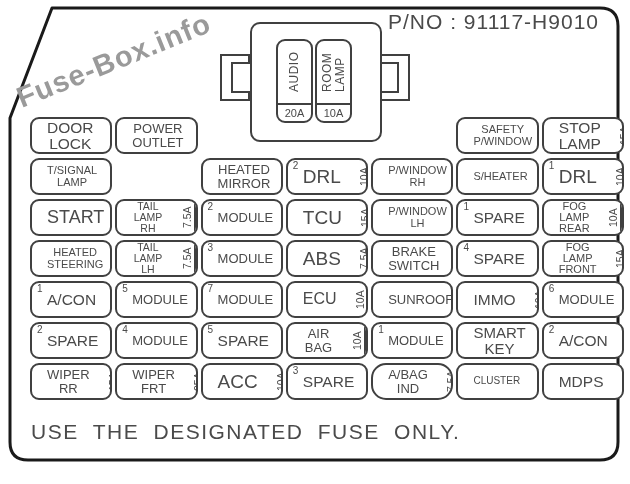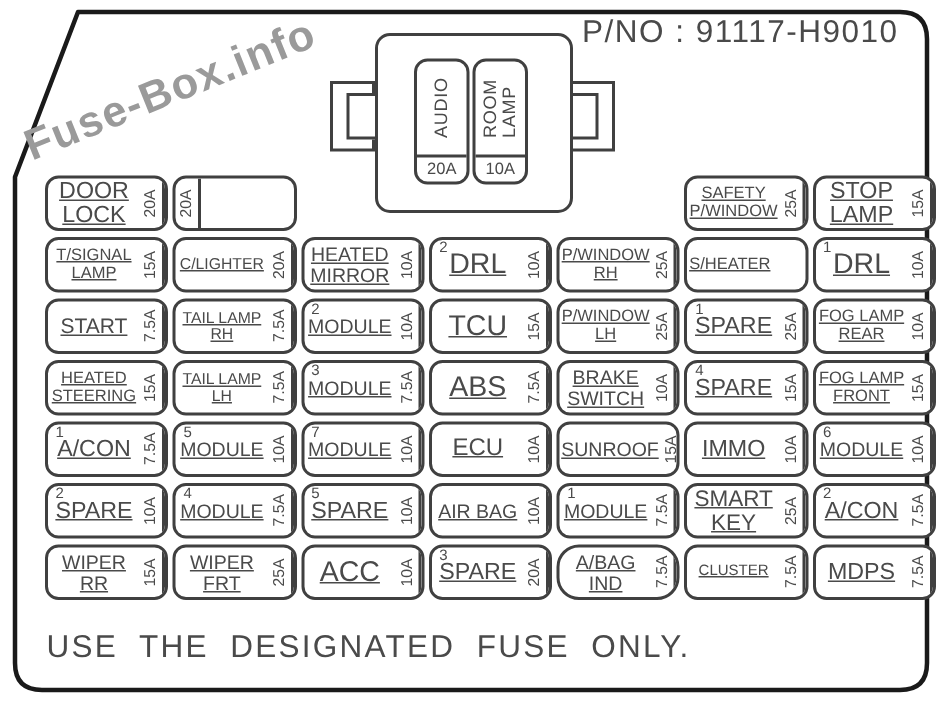--- a/index.html
+++ b/index.html
@@ -32,21 +32,21 @@
   .ramp{height:16px;border-top:2px solid var(--line);display:flex;align-items:center;
         justify-content:center;font-size:11px;}
   
   #fuse-grid{position:absolute;left:30px;top:117px;width:594px;display:grid;
              grid-template-columns:repeat(7,1fr);grid-auto-rows:37px;
              column-gap:3px;row-gap:4px;}
   .fuse{position:relative;display:flex;border:2px solid var(--line);
         border-radius:9px;background:#fff;overflow:hidden;}
   .flabel{flex:1;display:flex;align-items:center;justify-content:center;
           text-align:center;white-space:pre-line;line-height:1.02;
-          color:var(--text);padding:0 1px;text-decoration:underline;}
+          color:var(--text);padding:0 15px;}
   .famp{width:15px;border-left:2px solid var(--line);display:flex;align-items:center;
         justify-content:center;font-size:10.5px;color:var(--text);}
   .fnum{position:absolute;top:0px;left:5px;font-size:10px;color:var(--text);}
   #footer-note{position:absolute;left:31px;top:420px;font-size:21px;
                letter-spacing:1.5px;word-spacing:7px;white-space:nowrap;
                color:var(--text);}
 </style>
 </head>
 <body>
 
@@ -77,41 +77,39 @@
     </div>
   </div>
 
   <div id="fuse-grid">
       <div class="fuse" style="grid-area: 1 / 1;">
         <div class="flabel" style="font-size: 15.5px;">DOOR
 LOCK</div>
         <div class="famp vtext">20A</div>
       </div>
       <div class="fuse" style="grid-area: 1 / 2;">
+        <div class="flabel" style="font-size: 13px;">POWER
+OUTLET</div>
         <div class="famp vtext">20A</div>
       </div>
       <div class="fuse" style="grid-area: 1 / 6;">
         <div class="flabel" style="font-size: 11px;">SAFETY
 P/WINDOW</div>
         <div class="famp vtext">25A</div>
       </div>
       <div class="fuse" style="grid-area: 1 / 7;">
         <div class="flabel" style="font-size: 15.5px;">STOP
 LAMP</div>
         <div class="famp vtext">15A</div>
       </div>
       <div class="fuse" style="grid-area: 2 / 1;">
         <div class="flabel" style="font-size: 11px;">T/SIGNAL
 LAMP</div>
         <div class="famp vtext">15A</div>
       </div>
-      <div class="fuse" style="grid-area: 2 / 2;">
-        <div class="flabel" style="font-size: 10.5px;">C/LIGHTER</div>
-        <div class="famp vtext">20A</div>
-      </div>
       <div class="fuse" style="grid-area: 2 / 3;">
         <div class="flabel" style="font-size: 13px;">HEATED
 MIRROR</div>
         <div class="famp vtext">10A</div>
       </div>
       <div class="fuse" style="grid-area: 2 / 4;">
         <span class="fnum">2</span>
         <div class="flabel" style="font-size: 19px;">DRL</div>
         <div class="famp vtext">10A</div>
       </div>
@@ -123,21 +121,21 @@
       <div class="fuse" style="grid-area: 2 / 6; gap: 29px;">
         <div class="flabel" style="font-size: 11px;">S/HEATER</div>
         <div class="famp vtext">20A</div>
       </div>
       <div class="fuse" style="grid-area: 2 / 7;">
         <span class="fnum">1</span>
         <div class="flabel" style="font-size: 19px;">DRL</div>
         <div class="famp vtext">10A</div>
       </div>
       <div class="fuse" style="grid-area: 3 / 1;">
-        <div class="flabel" style="font-size: 14px;">START</div>
+        <div class="flabel" style="font-size: 18px;">START</div>
         <div class="famp vtext">7.5A</div>
       </div>
       <div class="fuse" style="grid-area: 3 / 2;">
         <div class="flabel" style="font-size: 10.5px;">TAIL LAMP
 RH</div>
         <div class="famp vtext">7.5A</div>
       </div>
       <div class="fuse" style="grid-area: 3 / 3;">
         <span class="fnum">2</span>
         <div class="flabel" style="font-size: 13px;">MODULE</div>

